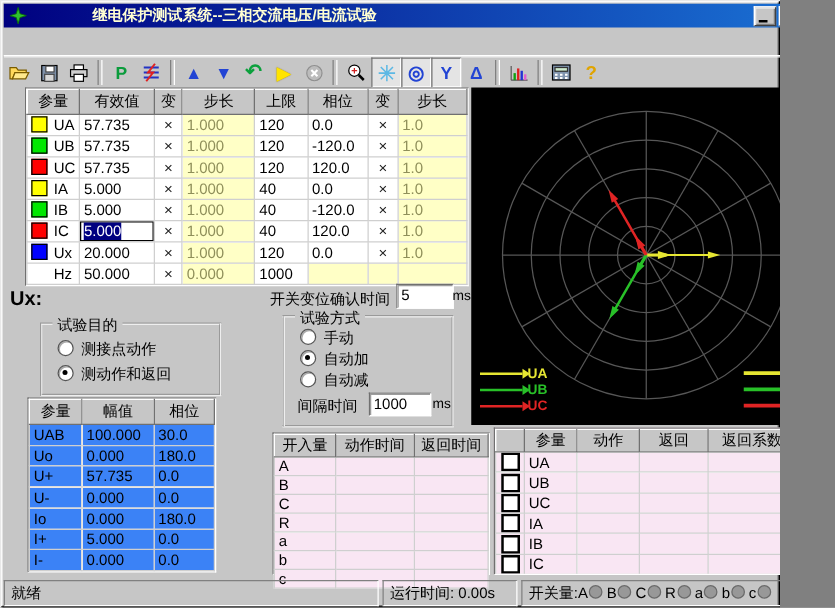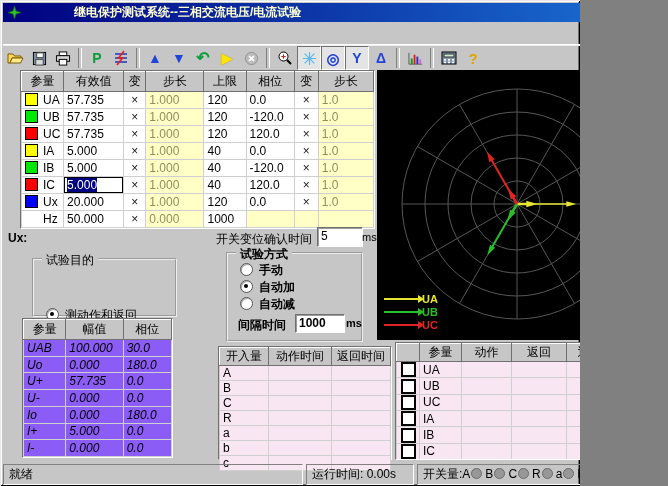--- a/index.html
+++ b/index.html
@@ -1,16 +1,16 @@
 <!DOCTYPE html>
 <html><head>
 <meta charset="utf-8">
 <style>
   html,body{margin:0;padding:0;background:#808080;}
-  .app{position:relative;width:580px;height:486px;background:#c6c6c6;
+  .app{position:relative;width:624px;height:486px;background:#c6c6c6;
        font-family:"Liberation Sans",sans-serif;font-size:12px;color:#000;overflow:hidden;
        box-shadow:inset 1px 1px 0 #e8e8e8, inset -1px -1px 0 #000, inset 2px 2px 0 #fff, inset -2px -2px 0 #707070;}
 
   
   .titlebar{position:absolute;left:3px;top:3px;width:662px;height:19px;
             background:linear-gradient(90deg,#000080,#1b74d6);display:flex;align-items:center;}
   .app-icon{width:15px;height:15px;margin-left:4px;}
   .title-text{color:#ffffd2;font-weight:bold;margin-left:52px;white-space:nowrap;font-size:12px;}
   .tb-btns{position:absolute;right:2px;top:2px;display:flex;}
   .tb-btn{width:16px;height:14px;background:#c6c6c6;margin-left:2px;position:relative;
@@ -46,21 +46,21 @@
   .yel{background:#ffffc6;color:#8f8f5a;}
   .cx{text-align:center;color:#222;padding:0 1px;}
   .swatch{display:inline-block;width:11px;height:11px;border:1px solid #000;vertical-align:-2px;margin-right:5px;}
   .noswatch{display:inline-block;width:18px;}
   .editcell{padding:0 !important;position:relative;}
   .editbox{position:absolute;inset:0;background:#fff;border:1px solid #000;padding:0 2px;line-height:14px;}
   .selhl{background:#000080;color:#fff;}
 
   .seq-table-wrap{position:absolute;left:22px;top:318px;width:149px;height:138px;background:#c9f2f2;
                   border:1px solid;border-color:#707070 #fff #fff #707070;}
-  .seq-table-wrap td{background:#8b5cf6;border:1px solid #b2dcdc;height:12px;font-size:11px;font-style:italic;}
+  .seq-table-wrap td{background:#3b82f6;border:1px solid #b2dcdc;height:12px;font-size:11px;}
   .seq-table-wrap th{height:13px;}
 
   .in-table-wrap{position:absolute;left:218px;top:346px;width:172px;height:112px;background:#f9e6f3;
                  border:1px solid;border-color:#707070 #fff #fff #707070;}
   .in-table-wrap td{background:#f9e6f3;border:1px solid #ddc6d6;height:12px;font-size:11px;}
   .in-table-wrap th{height:14px;margin-left:16px;}
 
   .act-table-wrap{position:absolute;left:395px;top:342px;width:255px;height:116px;background:#f9e6f3;
                   border:1px solid;border-color:#707070 #fff #fff #707070;overflow:hidden;}
   .act-table-wrap td{background:#f9e6f3;border:1px solid #ddc6d6;height:14px;font-size:11px;}
@@ -69,21 +69,21 @@
 
   
   .vsb{position:absolute;right:0;top:0;width:15px;height:100%;background:#d8d8d8;}
   .sb-btn{position:absolute;left:0;width:15px;height:14px;background:#c6c6c6;text-align:center;
           border:1px solid;border-color:#fff #404040 #404040 #fff;box-shadow:inset 1px 1px 0 #e8e8e8;
           font-size:7px;line-height:12px;color:#000;}
   .sb-thumb{position:absolute;left:0;top:15px;width:15px;height:18px;background:#c6c6c6;
             border:1px solid;border-color:#fff #404040 #404040 #fff;box-shadow:inset 1px 1px 0 #e8e8e8;}
 
   
-  .ux-label{position:absolute;left:8px;top:231px;font-weight:bold;font-size:12px;}
+  .ux-label{position:absolute;left:8px;top:231px;font-weight:bold;font-size:16px;}
   .combo{position:absolute;left:50px;top:227px;width:127px;height:20px;background:#fff;
          border:1px solid;border-color:#707070 #fff #fff #707070;box-shadow:inset 1px 1px 0 #9c9c9c;}
   .combo-val{position:absolute;left:4px;top:2px;right:18px;overflow:hidden;white-space:nowrap;}
   .combo-btn{position:absolute;right:1px;top:1px;width:16px;height:16px;background:#c6c6c6;text-align:center;
              border:1px solid;border-color:#fff #404040 #404040 #fff;box-shadow:inset 1px 1px 0 #e8e8e8;
              font-size:7px;line-height:15px;}
   .confirm-label{position:absolute;left:216px;top:231px;}
   .confirm-input{position:absolute;left:317px;top:227px;width:38px;height:16px;}
   .confirm-unit{position:absolute;left:362px;top:231px;font-size:11px;}
 
@@ -347,26 +347,29 @@
       </table>
   </div>
 
   <span class="ux-label">Ux:</span>
   <span class="confirm-label">开关变位确认时间</span>
   <span class="field confirm-input">5</span>
   <span class="confirm-unit">ms</span>
 
   <div class="group" style="left:32px;top:258px;width:141px;height:55px;">
     <span class="gtitle">试验目的</span>
-    <div class="radio-row" style="top:47px;">
+    <div class="radio-row" style="top:11px;">
+      <span class="radio"></span><span>测接点动作</span>
+    </div>
+    <div class="radio-row" style="top:31px;">
       <span class="radio on"></span><span>测动作和返回</span>
     </div>
   </div>
 
-  <div class="group" style="left:226px;top:252px;width:133px;height:86px;font-weight:bold;">
+  <div class="group" style="left:226px;top:252px;width:133px;height:86px;">
     <span class="gtitle">试验方式</span>
     <div class="radio-row" style="top:8px;">
       <span class="radio"></span><span>手动</span>
     </div>
     <div class="radio-row" style="top:25px;">
       <span class="radio on"></span><span>自动加</span>
     </div>
     <div class="radio-row" style="top:42px;">
       <span class="radio"></span><span>自动减</span>
     </div>

